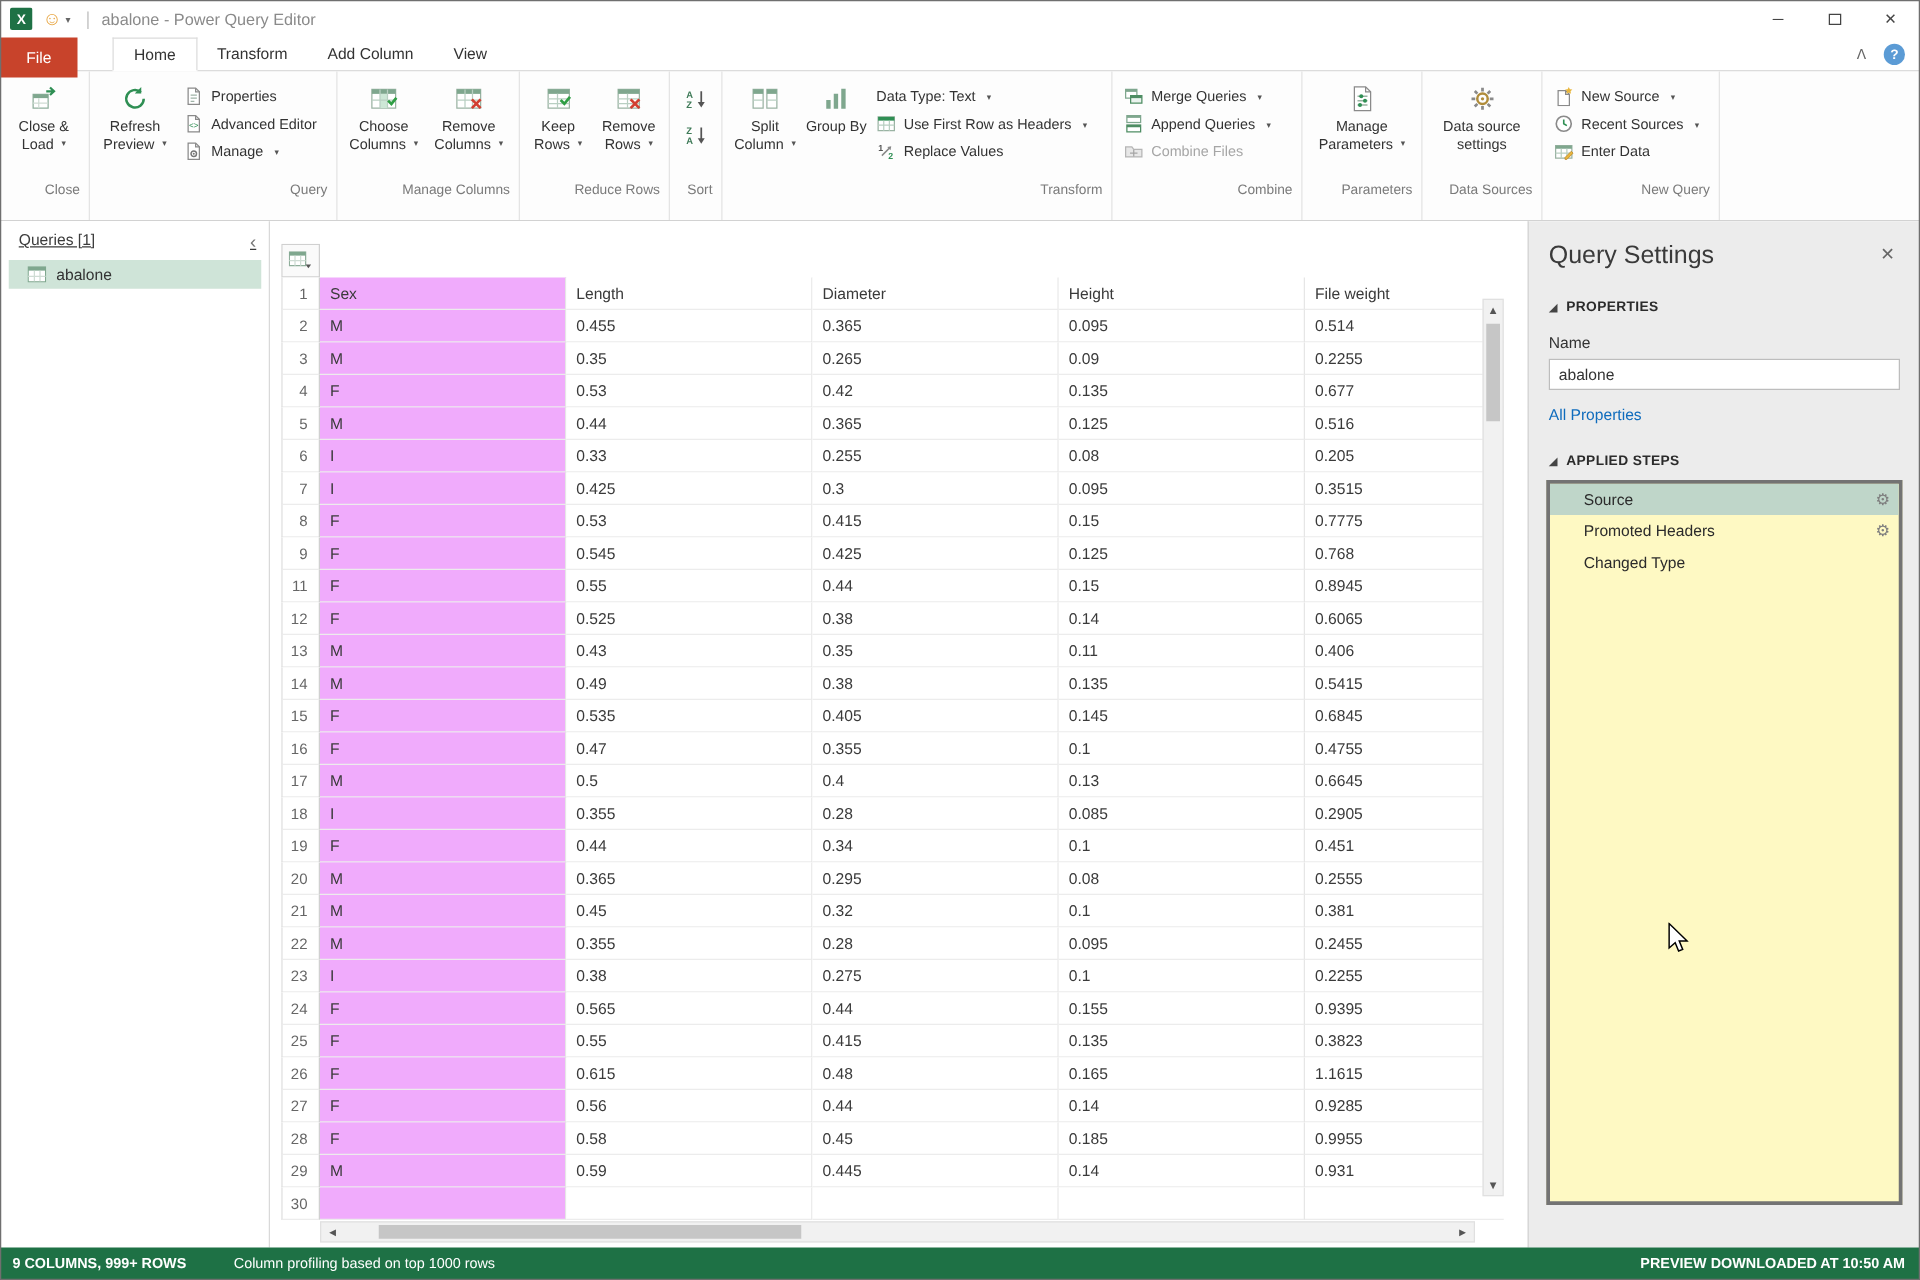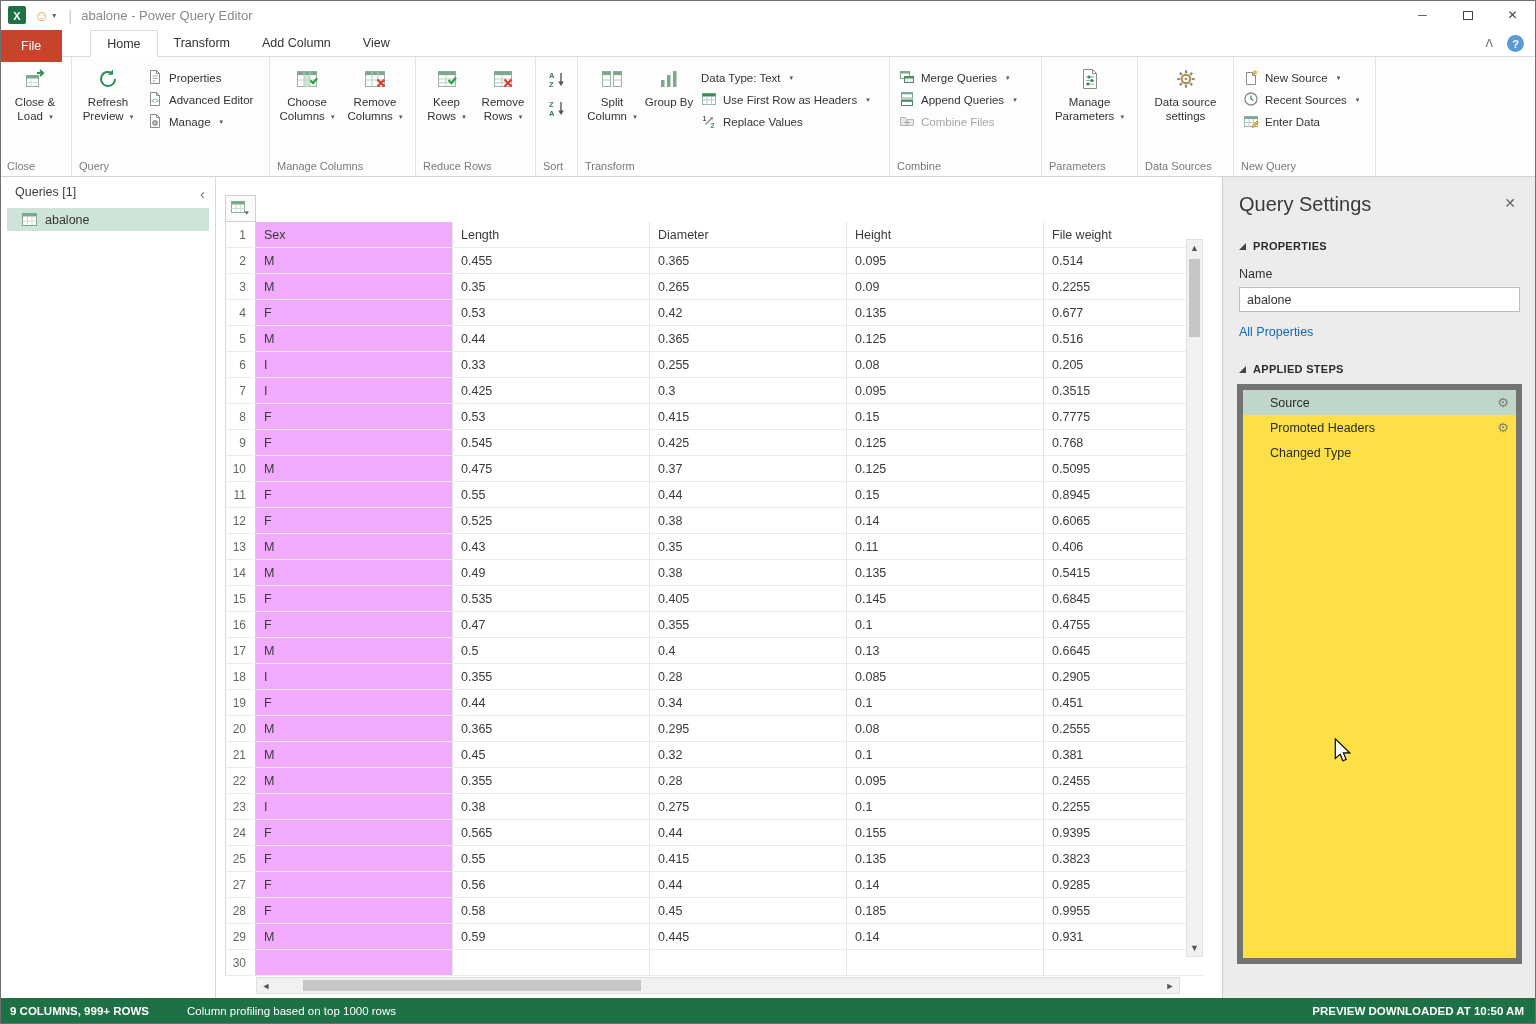--- a/index.html
+++ b/index.html
@@ -28,34 +28,34 @@
   .tab { padding:0 16px; display:flex; align-items:center; font-size:12.5px; color:#333; }
   .tab.active { background:#fff; border:1px solid #dcdcdc; border-bottom:1px solid #fff; margin-bottom:-1px;margin-left:28px; }
   .tabrow-right { position:absolute; right:12px; top:0; height:27px; display:flex; align-items:center; gap:14px; }
   .ribbon-collapse { color:#666; font-size:11px; }
   .help-btn { width:17px; height:17px; border-radius:50%; background:#5b9bd5; color:#fff; font-size:11px; font-weight:bold; display:flex; align-items:center; justify-content:center; }
 
   
   .ribbon { height:120px; background:#fdfdfd; border-bottom:1px solid #d2d2d2; display:flex; }
   .rgroup { display:flex; flex-direction:column; border-right:1px solid #e4e4e4; padding:5px 3px 1px; flex:none; }
   .rgroup-body { flex:1; display:flex; align-items:flex-start; }
-  .rgroup-label { text-align:left; font-size:11px; color:#7a7a7a; padding:1px 4px 3px; white-space:nowrap; }
+  .rgroup-label { text-align:right; font-size:11px; color:#7a7a7a; padding:1px 4px 17px; white-space:nowrap; }
   .btn-lg { display:flex; flex-direction:column; align-items:center; padding-top:4px; text-align:center; font-size:11.5px; color:#333; line-height:1.25; flex:none; }
   .btn-lg .ic { height:26px; display:flex; align-items:center; margin-bottom:3px; }
   .btn-sm { display:flex; align-items:center; gap:6px; font-size:11.5px; color:#333; padding:3px 6px; white-space:nowrap; height:22px; }
   .col-stack { display:flex; flex-direction:column; padding-top:5px; }
   .caret { font-size:7px; color:#555; margin-left:3px; vertical-align:middle; }
   .disabled, .disabled * { color:#a6a6a6 !important; }
 
   
   .main { position:relative; height:821px; background:#fff; }
 
   
   .queries-panel { position:absolute; left:0; top:0; bottom:0; width:216px; background:#fff; border-right:1px solid #d9d9d9; }
-  .qp-header { display:flex; align-items:flex-end; padding:8px 10px 6px 15px; font-size:12.5px; color:#3c3c3c; }
+  .qp-header { display:flex; align-items:flex-end; padding:8px 10px 6px 15px; font-size:12.5px; color:#3c3c3c;text-decoration:underline; }
   .qp-collapse { margin-left:auto; color:#777; font-size:15px; line-height:10px; }
   .qp-item { height:23px; margin:3px 6px 0 7px; background:#cfe4d8; display:flex; align-items:center; gap:8px; padding-left:15px; font-size:12.5px; color:#333; }
 
   
   .grid-area { position:absolute; left:216px; top:0; bottom:0; width:1006px; background:#fff; overflow:hidden; }
   .grid-clip { position:absolute; left:9px; top:18px; right:0; bottom:0; overflow:hidden; }
   table.pq { border-collapse:separate; border-spacing:0; table-layout:fixed; width:1016px; }
   .pq th, .pq td { padding:0; }
   .pq th { height:27px; background:#f3f3f3; border-top:1px solid #d0d0d0; border-right:1px solid #d0d0d0; border-bottom:1px solid #d0d0d0; font-weight:normal; }
   .pq th.corner { width:31px; border-left:1px solid #d0d0d0; background:#fafafa; }
@@ -78,21 +78,21 @@
   
   .settings-panel { position:absolute; right:0; top:0; bottom:0; width:314px; background:#ececec; border-left:1px solid #cfcfcf; display:flex; flex-direction:column; }
   .qs-title-row { display:flex; align-items:flex-start; margin:16px 16px 0; }
   .qs-title { font-size:20px; color:#3a3a3a; font-weight:400; }
   .qs-close { margin-left:auto; color:#666; font-size:14px; padding:2px 4px; }
   .section-head { display:flex; align-items:center; gap:7px; margin:24px 16px 0; font-size:11px; font-weight:bold; color:#2b2b2b; letter-spacing:.3px; }
   .tri { width:0; height:0; border-bottom:7px solid #444; border-left:7px solid transparent; flex:none; }
   .qs-name-label { margin:15px 16px 0; font-size:12.5px; color:#333; }
   .qs-input { margin:6px 16px 0; width:calc(100% - 32px); height:25px; border:1px solid #bdbdbd; background:#fff; font-size:12.5px; color:#333; padding:0 7px; font-family:inherit; }
   .qs-link { margin:13px 16px 0; font-size:12.5px; color:#0f6cbd; }
-  .steps-box { flex:1; margin:9px 14px 34px; background:#fde047; border:6px solid #737373; overflow:hidden; }
+  .steps-box { flex:1; margin:9px 14px 34px; background:#fef9c3; border:3px solid #737373; overflow:hidden; }
   .step { height:25px; display:flex; align-items:center; padding-left:27px; font-size:12.5px; color:#2b2b2b; position:relative; }
   .step.selected { background:#bfd6c9; }
   .step .gear { position:absolute; right:7px; font-size:13px; color:#7e7e7e; line-height:1; }
 
   
   .statusbar { position:absolute; left:0; right:0; bottom:0; height:26px; background:#1e7145; color:#fff; display:flex; align-items:center; font-size:11.5px; z-index:50; }
   .sb-left { margin-left:10px; font-weight:600; }
   .sb-center { margin-left:38px; }
   .sb-right { margin-left:auto; margin-right:12px; font-weight:600; }
 
@@ -545,28 +545,20 @@
             </tr>
             <tr>
               <td class="rownum">9</td>
               <td class="cell selcol">F</td>
               <td class="cell">0.545</td>
               <td class="cell">0.425</td>
               <td class="cell">0.125</td>
               <td class="cell">0.768</td>
             </tr>
             <tr>
-              <td class="rownum">10</td>
-              <td class="cell selcol">M</td>
-              <td class="cell">0.475</td>
-              <td class="cell">0.37</td>
-              <td class="cell">0.125</td>
-              <td class="cell">0.5095</td>
-            </tr>
-            <tr>
               <td class="rownum">11</td>
               <td class="cell selcol">F</td>
               <td class="cell">0.55</td>
               <td class="cell">0.44</td>
               <td class="cell">0.15</td>
               <td class="cell">0.8945</td>
             </tr>
             <tr>
               <td class="rownum">12</td>
               <td class="cell selcol">F</td>
@@ -673,20 +665,28 @@
             </tr>
             <tr>
               <td class="rownum">25</td>
               <td class="cell selcol">F</td>
               <td class="cell">0.55</td>
               <td class="cell">0.415</td>
               <td class="cell">0.135</td>
               <td class="cell">0.3823</td>
             </tr>
             <tr>
+              <td class="rownum">26</td>
+              <td class="cell selcol">F</td>
+              <td class="cell">0.615</td>
+              <td class="cell">0.48</td>
+              <td class="cell">0.165</td>
+              <td class="cell">1.1615</td>
+            </tr>
+            <tr>
               <td class="rownum">27</td>
               <td class="cell selcol">F</td>
               <td class="cell">0.56</td>
               <td class="cell">0.44</td>
               <td class="cell">0.14</td>
               <td class="cell">0.9285</td>
             </tr>
             <tr>
               <td class="rownum">28</td>
               <td class="cell selcol">F</td>

